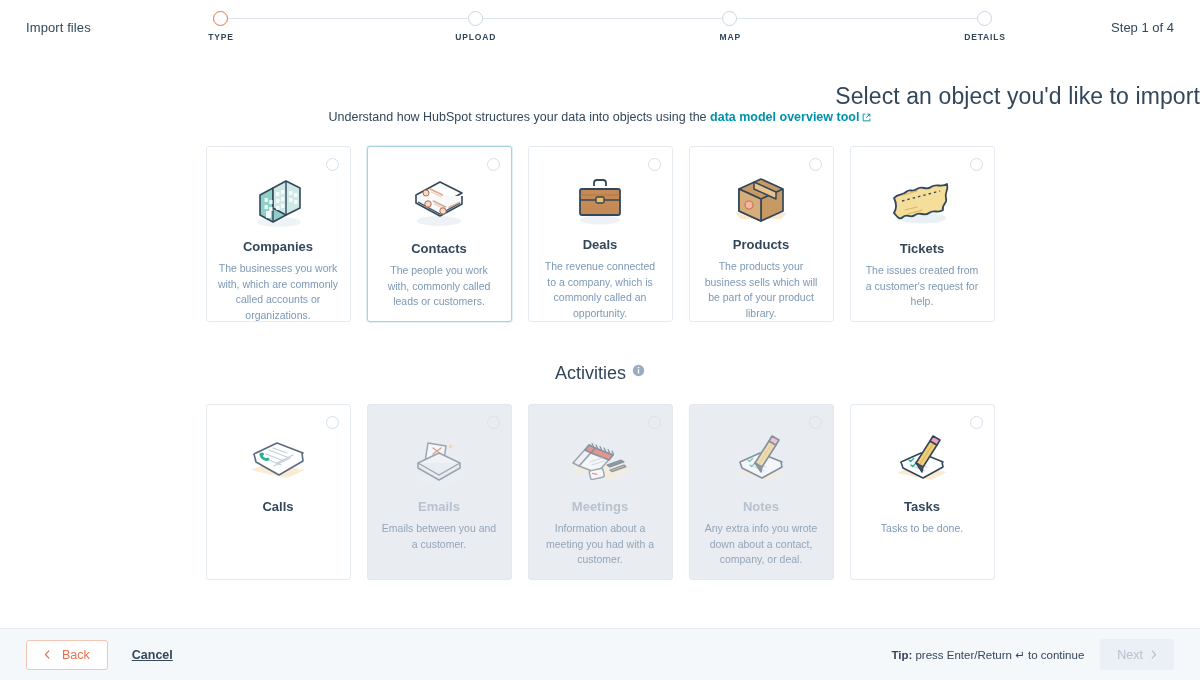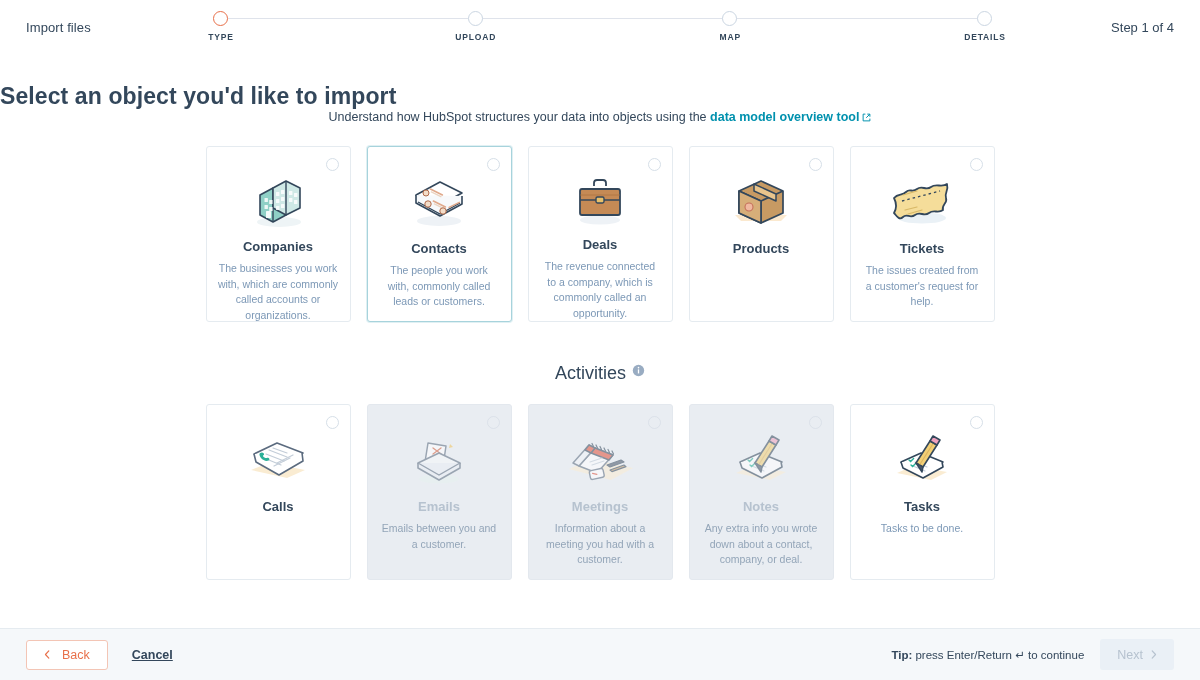--- a/index.html
+++ b/index.html
@@ -50,22 +50,22 @@
     color: #33475b; font-weight: 600; white-space: nowrap;
   }
 
   
   .main {
     flex: 1 1 auto; position: relative; overflow: hidden;
     background: #ffffff;
   }
   .page-title {
     margin-top: 27px;
-    text-align: left;
-    font-size: 23px; font-weight: 700; color: #33475b;
+    text-align: right;
+    font-size: 23px; font-weight: 400; color: #33475b;
     letter-spacing: .1px;
   }
   .subtitle {
     text-align: center;
     font-size: 12.5px; color: #33475b;
   }
   .subtitle a {
     color: #0091ae; font-weight: bold; text-decoration: none;
   }
   .ext-icon { display: inline-block; margin-left: 3px; vertical-align: -1px; }
@@ -291,20 +291,21 @@
       <path d="M6 44h52l-6 6H12z" fill="#fbe9cf"></path>
       <path d="M32 10l22 10v22l-22 10-22-10V20z" fill="#c79a63" stroke="#33475b" stroke-width="1.7" stroke-linejoin="round"></path>
       <path d="M10 20l22 10 22-10" fill="none" stroke="#33475b" stroke-width="1.7" stroke-linejoin="round"></path>
       <path d="M32 30v22" fill="none" stroke="#33475b" stroke-width="1.7"></path>
       <path d="M10 20l22 10v22L10 42z" fill="#d7ae79" stroke="#33475b" stroke-width="1.7" stroke-linejoin="round"></path>
       <path d="M25 13l22 10v7l-22-10z" fill="#e8c48c" stroke="#33475b" stroke-width="1.5" stroke-linejoin="round"></path>
       <circle cx="20" cy="36" r="4" fill="#f0b8a0" stroke="#c4705a" stroke-width="1.1"></circle>
     </svg>
           </div>
           <div class="card-title">Products</div>
+          <div class="card-desc">The products your business sells which will be part of your product library.</div>
         </div>
         <div class="card">
           <div class="card-radio"></div>
           <div class="card-icon">
             <svg width="72" height="58" viewBox="0 0 72 58">
       <ellipse cx="36" cy="45" rx="24" ry="5.5" fill="#eaf1f6"></ellipse>
       <path d="M8 25c4-5 8-2 12-6s6 1 11-3 9 2 14-2 11 1 16-3c2 7-3 9-1 14s-5 7-3 12c-5 4-9-1-14 3s-9-2-14 2-8-2-12 2-7-2-9-4c3-5 3-9 0-15z" fill="#f5dd9a" stroke="#33475b" stroke-width="1.8" stroke-linejoin="round"></path>
       <path d="M16 28l38-10" stroke="#33475b" stroke-width="1.3" stroke-dasharray="2.5 3"></path>
       <g stroke="#d8b867" stroke-width="1.2" stroke-linecap="round">
         <path d="M17 22l14-4"></path>

